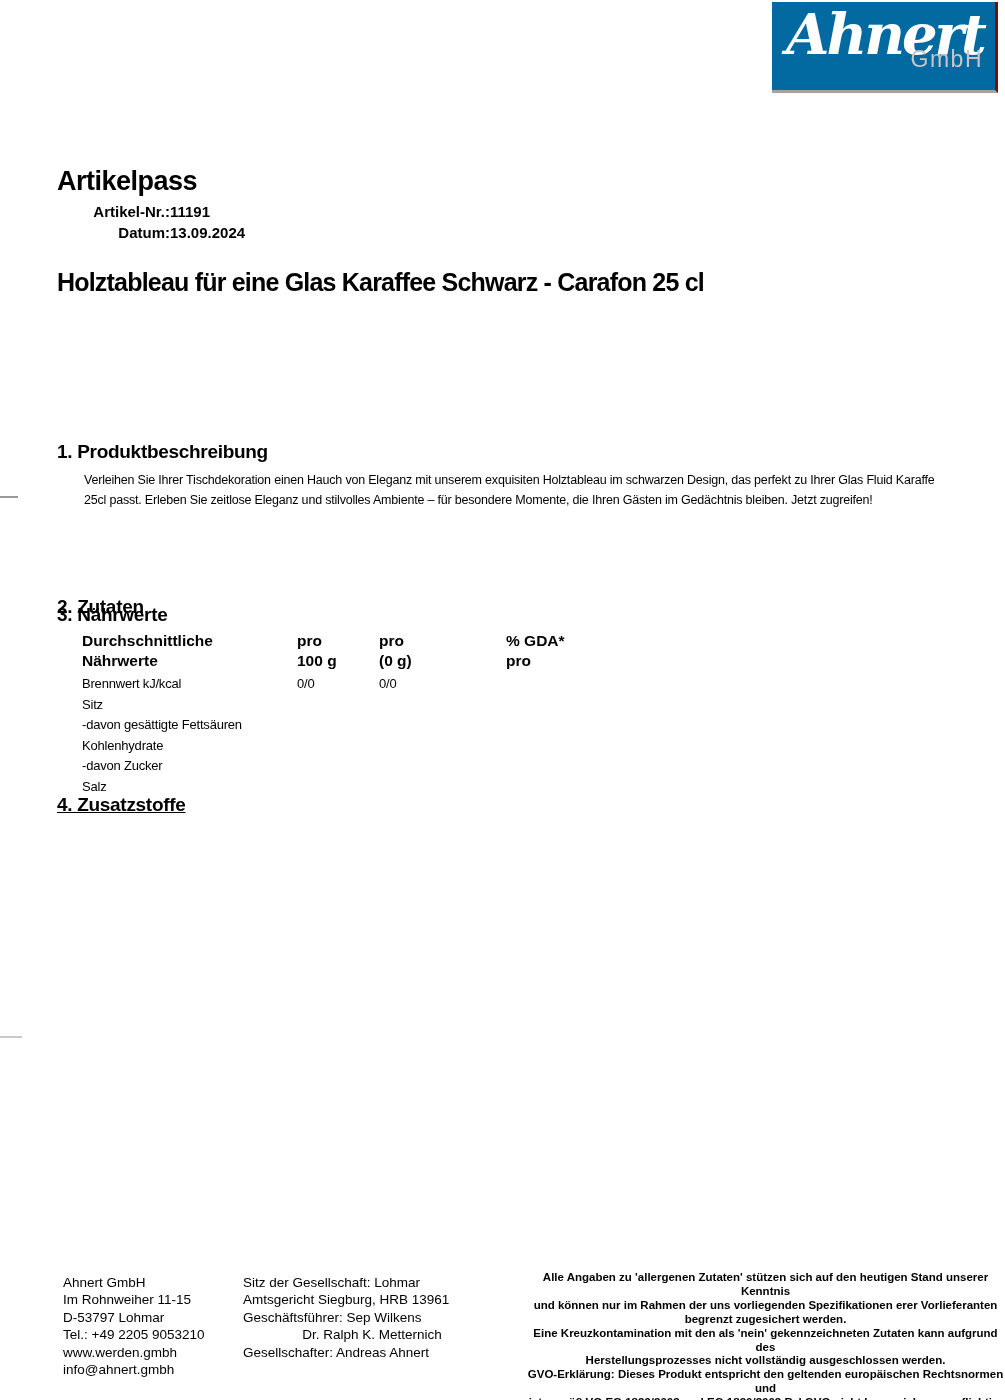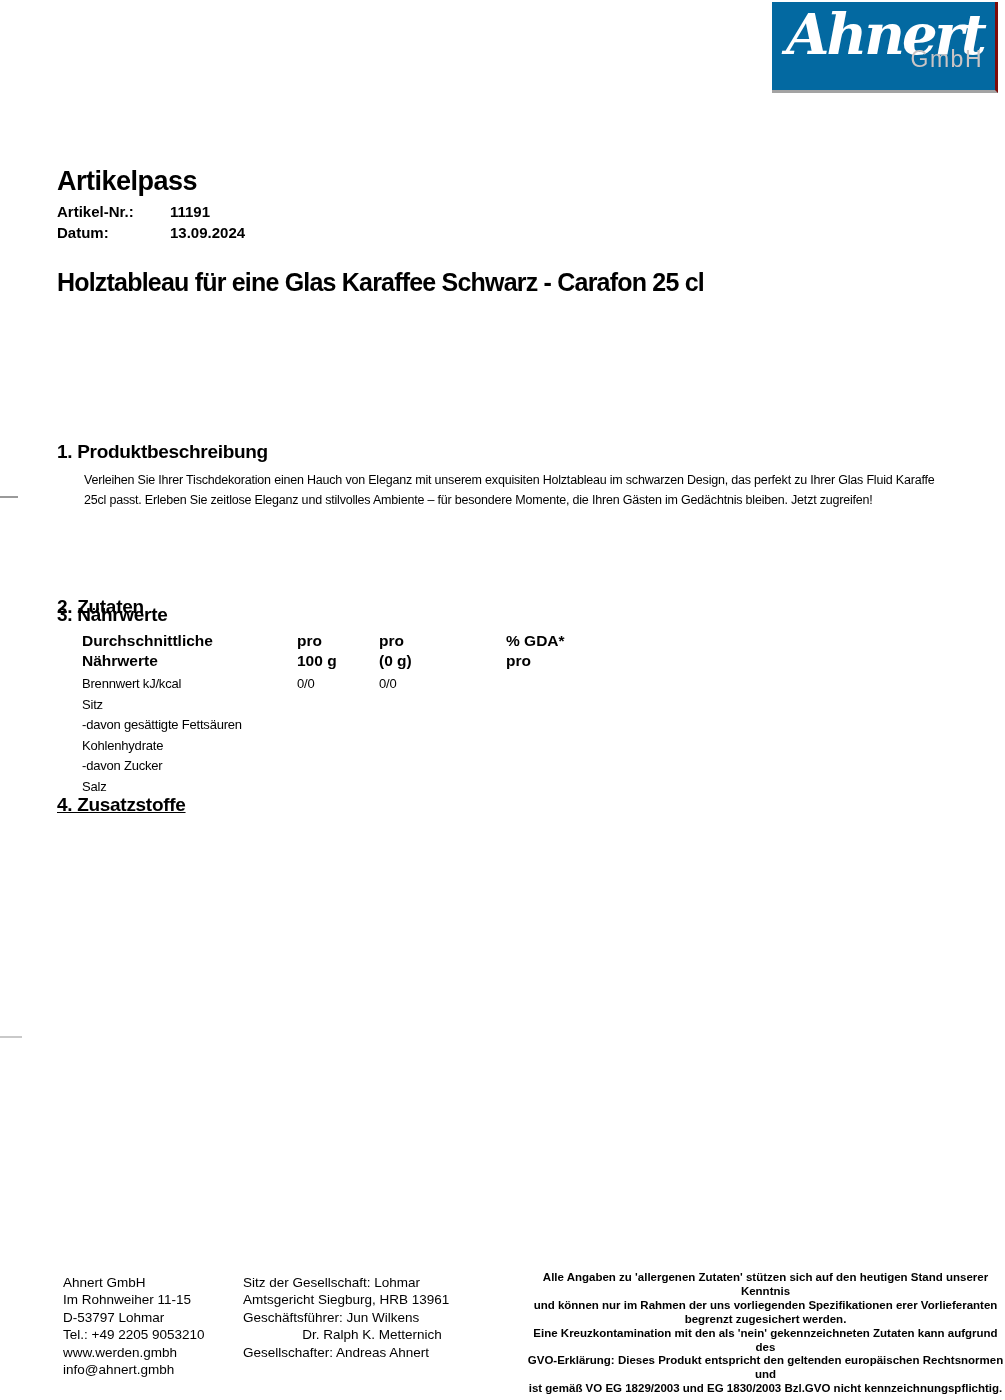--- a/index.html
+++ b/index.html
@@ -22,21 +22,21 @@
   .logo-suffix {
     position:absolute; right:12px; bottom:19px;
     color:#CBC5C5; font-size:23px; letter-spacing:1.5px; line-height:1;
   }
 
   
   .doc-title { position:absolute; left:57px; top:166px; margin:0;
     font-size:27px; font-weight:bold; letter-spacing:-0.5px; }
   .meta { position:absolute; left:57px; top:201px; font-size:15px; font-weight:bold; line-height:21px; }
   .meta-row { display:flex; }
-  .meta-label { width:113px; }
+  .meta-label { width:113px;text-align:right; }
 
   .product-title { position:absolute; left:57px; top:268px; margin:0;
     font-size:25px; font-weight:bold; letter-spacing:-0.8px; white-space:nowrap; }
 
   .sec { position:absolute; left:57px; margin:0; font-size:19px; font-weight:bold; letter-spacing:-0.3px; }
   .sec1 { top:441px; } .sec2 { top:596px; } .sec3 { top:604px; } .sec4 { top:794px;text-decoration:underline; }
 
   .description { position:absolute; left:84px; top:470px; width:875px;
     font-size:12.5px; line-height:20px; letter-spacing:-0.2px; }
 
@@ -156,28 +156,29 @@
     <div>Im Rohnweiher 11-15</div>
     <div>D-53797 Lohmar</div>
     <div>Tel.: +49 2205 9053210</div>
     <div>www.werden.gmbh</div>
     <div>info@ahnert.gmbh</div>
   </div>
 
   <div class="f-col2">
     <div>Sitz der Gesellschaft: Lohmar</div>
     <div>Amtsgericht Siegburg, HRB 13961</div>
-    <div>Geschäftsführer: Jun Wilkens</div>
+    <div>Geschäftsführer: Sep Wilkens</div>
     <div class="right">Dr. Ralph K. Metternich</div>
     <div>Gesellschafter: Andreas Ahnert</div>
   </div>
 
   <div class="f-col3">
     <div>Alle Angaben zu 'allergenen Zutaten' stützen sich auf den heutigen Stand unserer Kenntnis</div>
     <div>und können nur im Rahmen der uns vorliegenden Spezifikationen erer Vorlieferanten</div>
     <div>begrenzt zugesichert werden.</div>
     <div>Eine Kreuzkontamination mit den als 'nein' gekennzeichneten Zutaten kann aufgrund des</div>
+    <div>Herstellungsprozesses nicht vollständig ausgeschlossen werden.</div>
     <div>GVO-Erklärung: Dieses Produkt entspricht den geltenden europäischen Rechtsnormen und</div>
     <div>ist gemäß VO EG 1829/2003 und EG 1830/2003 Bzl.GVO nicht kennzeichnungspflichtig.</div>
 
   </div>
 
 </div>
 
 </body></html>

